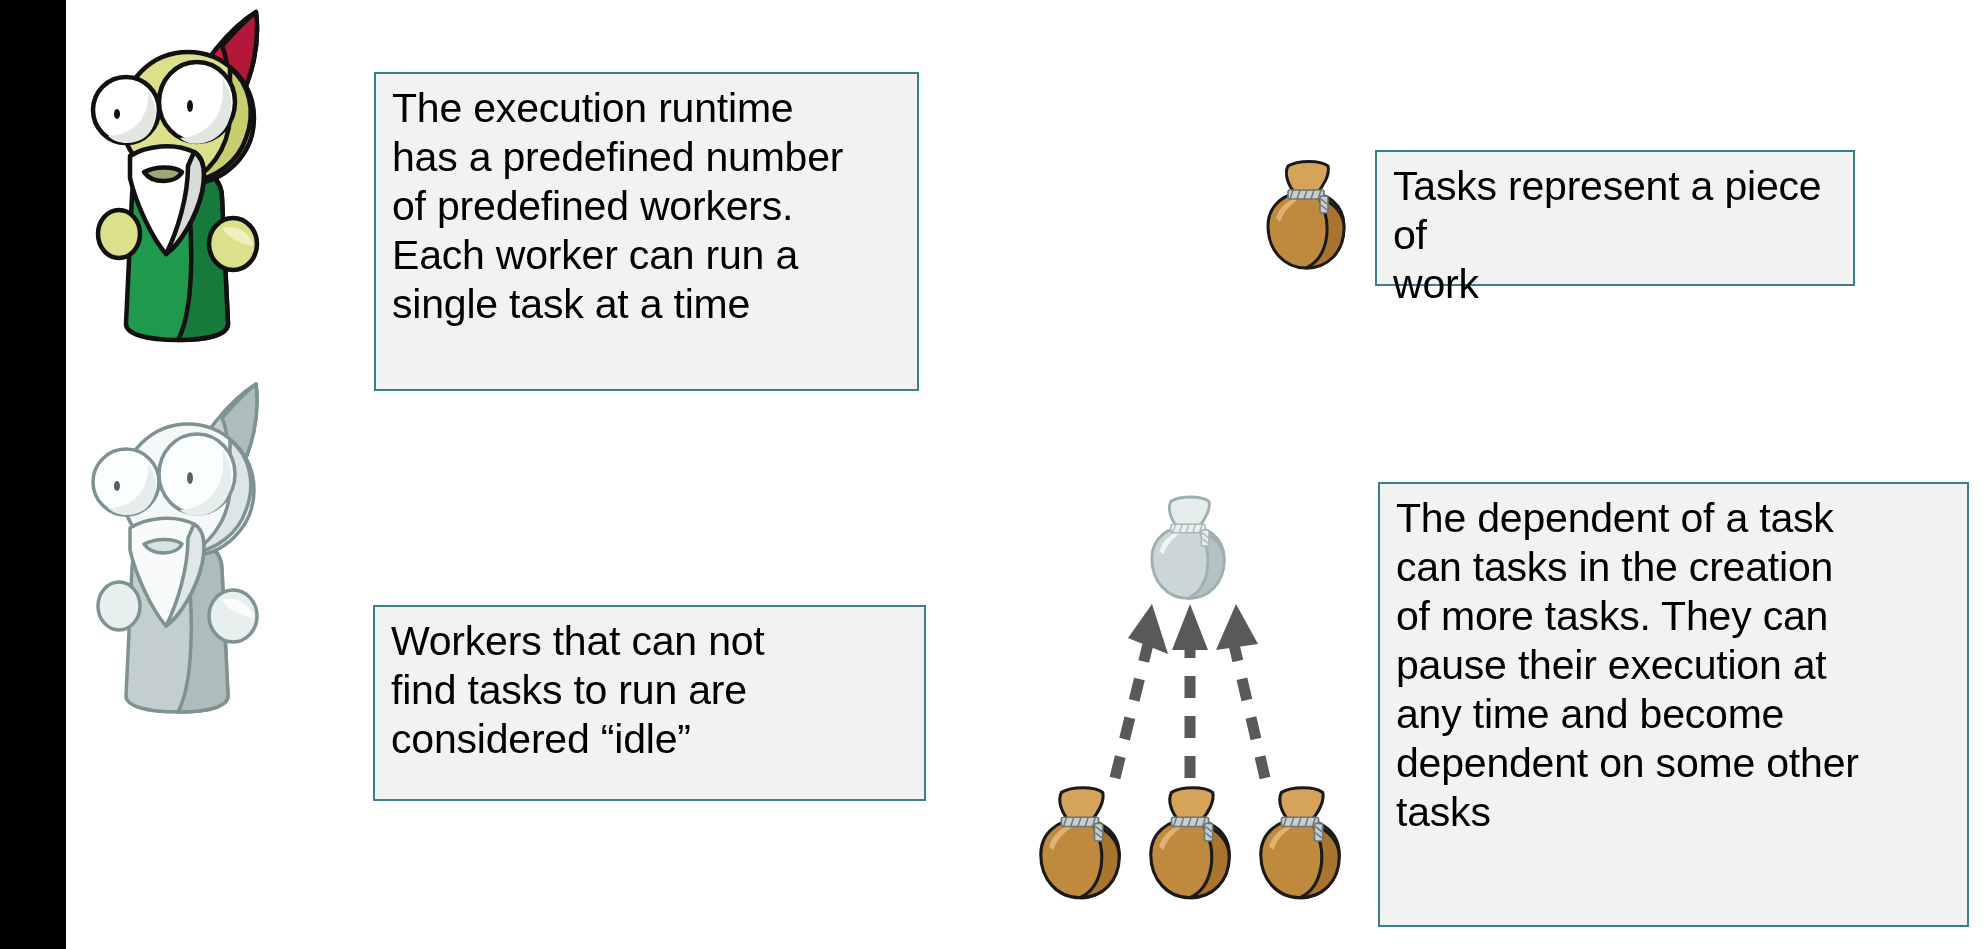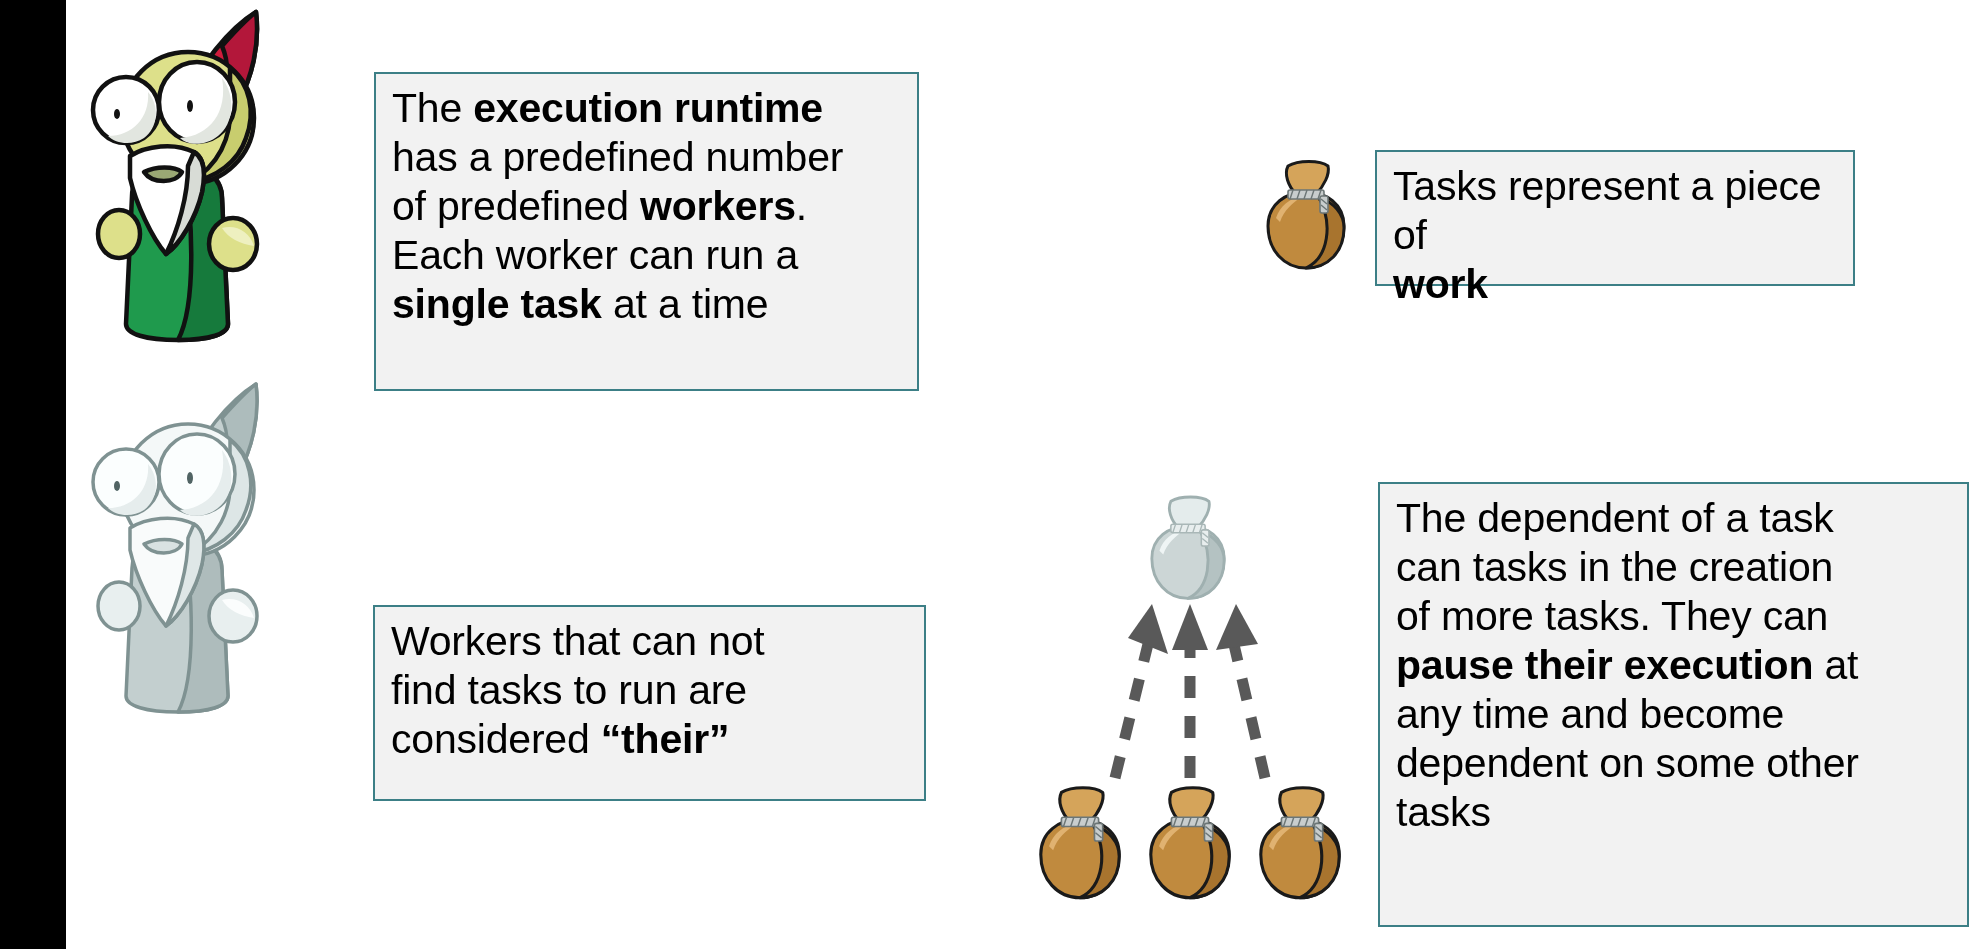--- a/index.html
+++ b/index.html
@@ -22,21 +22,21 @@
     position:absolute;
     background:#f2f2f2;
     border:2px solid #3c7f86;
     box-sizing:border-box;
     color:#000;
     font-size:41px;
     line-height:49px;
     padding:10px 14px 12px 16px;
     letter-spacing:-0.2px;
   }
-  .callout b{font-weight:bold;}
+  .callout b{font-weight:normal;}
 
   #box-runtime{left:374px;top:72px;width:545px;height:319px;}
   #box-work{left:1375px;top:150px;width:480px;height:136px;}
   #box-idle{left:373px;top:605px;width:553px;height:196px;}
   #box-spawn{left:1378px;top:482px;width:591px;height:445px;}
 
   
   .gnome{position:absolute;}
   #gnome-color{left:70px;top:6px;width:210px;height:352px;}
   #gnome-grey{left:70px;top:378px;width:210px;height:352px;}
@@ -148,21 +148,21 @@
   </svg>
 
   <div class="callout" id="box-work" style="background: rgb(242, 242, 242); border-color: rgb(60, 127, 134);">
       <div><span>Tasks represent a piece of</span></div>
       <div><b>work</b></div>
     </div>
 
   <div class="callout" id="box-idle" style="background: rgb(242, 242, 242); border-color: rgb(60, 127, 134);">
       <div><span>Workers that can not</span></div>
       <div><span>find tasks to run are</span></div>
-      <div><span>considered </span><b>“their”</b></div>
+      <div><span>considered </span><b>“idle”</b></div>
     </div>
 
   <svg class="bag" id="bag-parent" viewBox="0 0 96 124">
     <g stroke="#9fb0b0" stroke-width="3" stroke-linejoin="round">
       <path d="M30 14 C40 8 62 8 70 14 C72 22 66 34 58 42 L38 42 C30 34 26 22 30 14 Z" fill="#e4ecec"></path>
       <path d="M10 74 C10 52 28 40 48 40 C68 40 86 52 86 74 C86 98 70 116 48 116 C26 116 10 98 10 74 Z" fill="#ccd6d6"></path>
       <path d="M60 44 C78 52 86 62 86 76 C86 100 70 116 48 116 C70 106 76 72 60 44 Z" fill="#b4c2c2"></path>
       <path d="M18 66 C22 54 32 46 44 44 C34 52 26 58 22 70 Z" fill="#eff5f5" stroke="none"></path>
       <g fill="#e8eeee" stroke="#a9b7b7" stroke-width="1.6">
         <rect x="30" y="38" width="36" height="9" rx="2"></rect>

